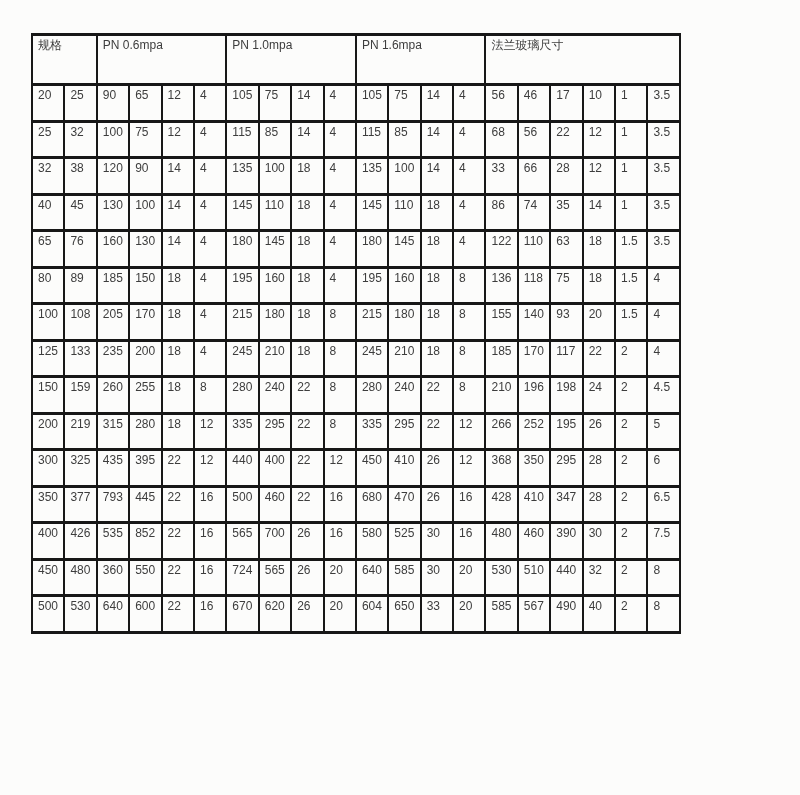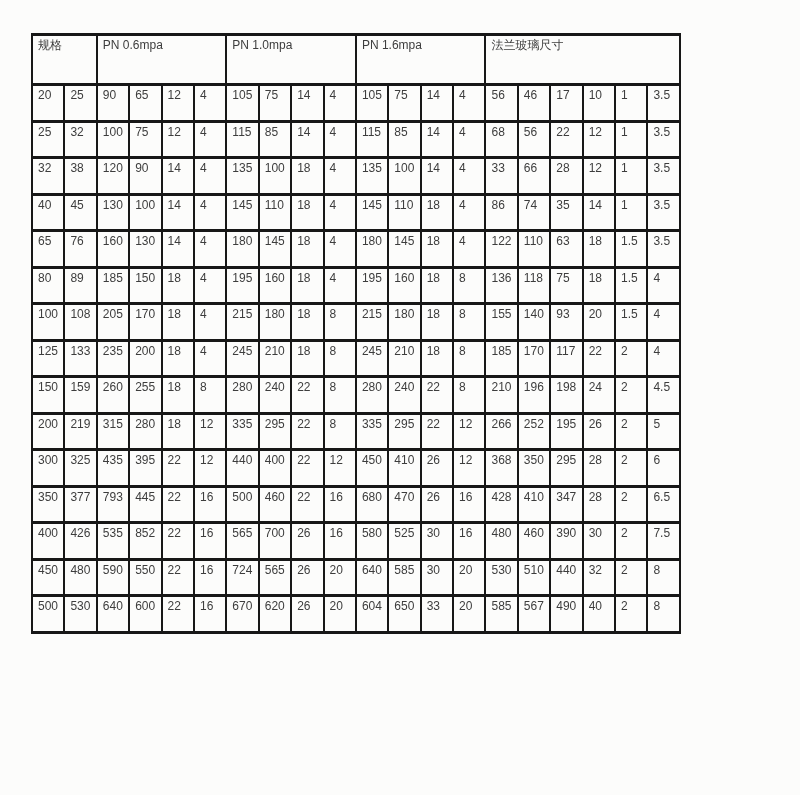--- a/index.html
+++ b/index.html
@@ -341,21 +341,21 @@
           <td>480</td>
           <td>460</td>
           <td>390</td>
           <td>30</td>
           <td>2</td>
           <td>7.5</td>
         </tr>
         <tr>
           <td>450</td>
           <td>480</td>
-          <td>590</td>
+          <td>360</td>
           <td>550</td>
           <td>22</td>
           <td>16</td>
           <td>724</td>
           <td>565</td>
           <td>26</td>
           <td>20</td>
           <td>640</td>
           <td>585</td>
           <td>30</td>

